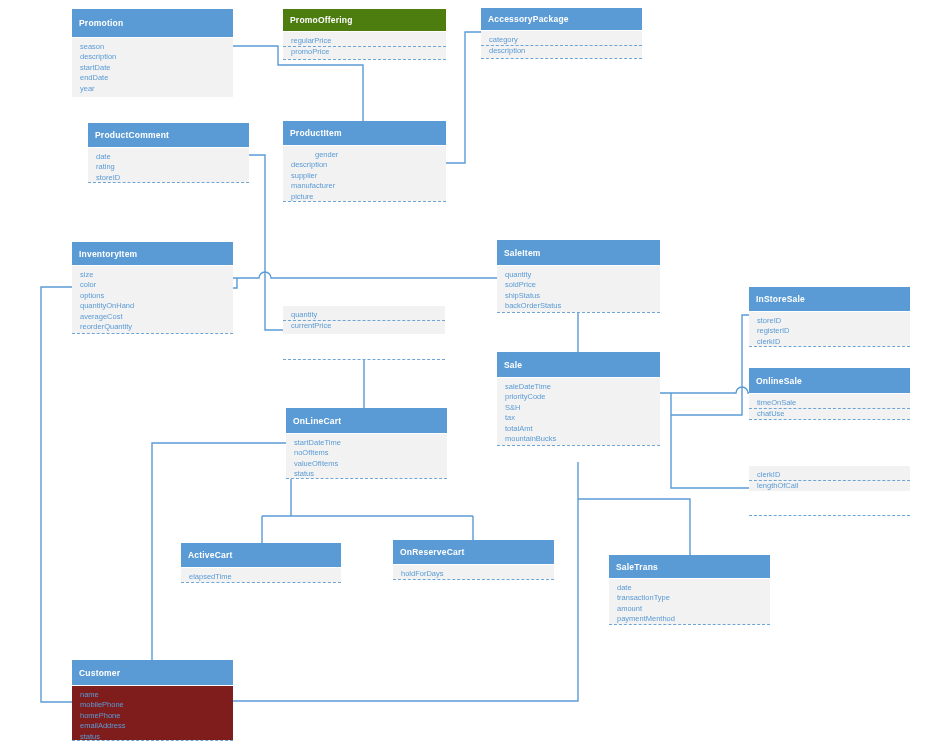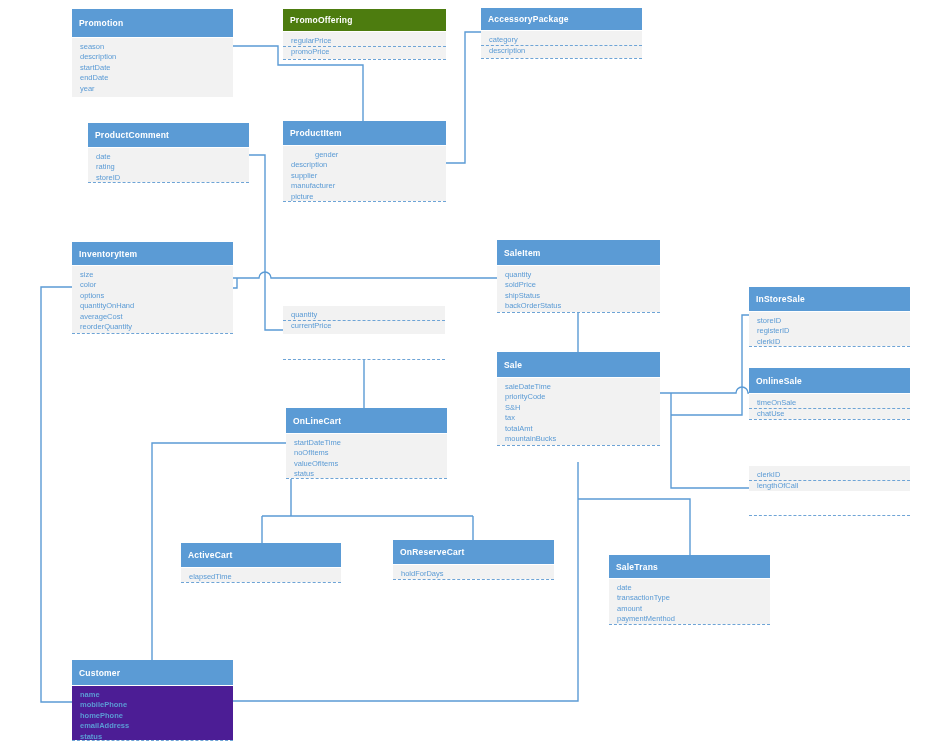--- a/index.html
+++ b/index.html
@@ -210,21 +210,21 @@
         <div class="entity-header" style="height: 23px; background: rgb(91, 155, 213); color: rgb(255, 255, 255);">SaleTrans</div>
         <div class="entity-body" style="height: 46px; background: rgb(242, 242, 242);">
           <div class="attr" style="color: rgb(91, 155, 213);">date</div>
           <div class="attr" style="color: rgb(91, 155, 213);">transactionType</div>
           <div class="attr" style="color: rgb(91, 155, 213);">amount</div>
           <div class="attr" style="color: rgb(91, 155, 213);">paymentMenthod</div>
         </div>
       </div>
       <div class="entity" style="left: 72px; top: 660px; width: 161px; height: 81px;">
         <div class="entity-header" style="height: 25px; background: rgb(91, 155, 213); color: rgb(255, 255, 255);">Customer</div>
-        <div class="entity-body" style="height: 55px; background: #4c1d95; font-weight: bold;">
+        <div class="entity-body" style="height: 55px; background: #7f1d1d;">
           <div class="attr" style="color: rgb(91, 155, 213);">name</div>
           <div class="attr" style="color: rgb(91, 155, 213);">mobilePhone</div>
           <div class="attr" style="color: rgb(91, 155, 213);">homePhone</div>
           <div class="attr" style="color: rgb(91, 155, 213);">emailAddress</div>
           <div class="attr" style="color: rgb(91, 155, 213);">status</div>
         </div>
       </div>
     </div>
 </div>
 

